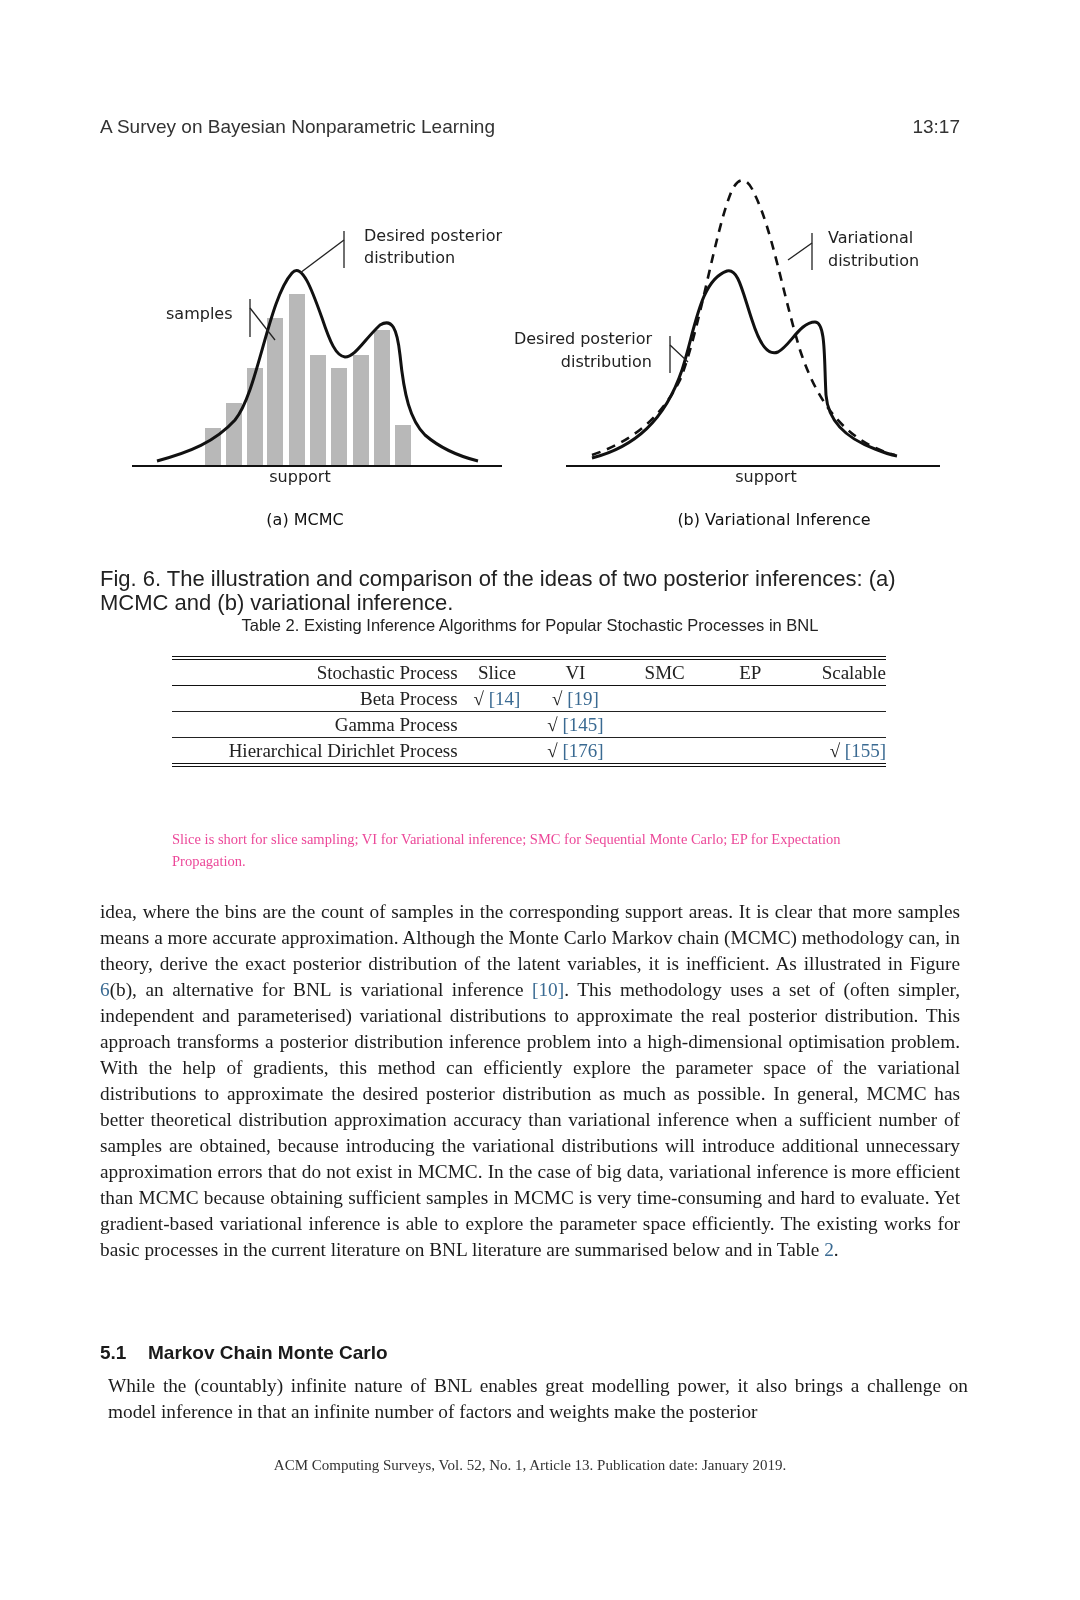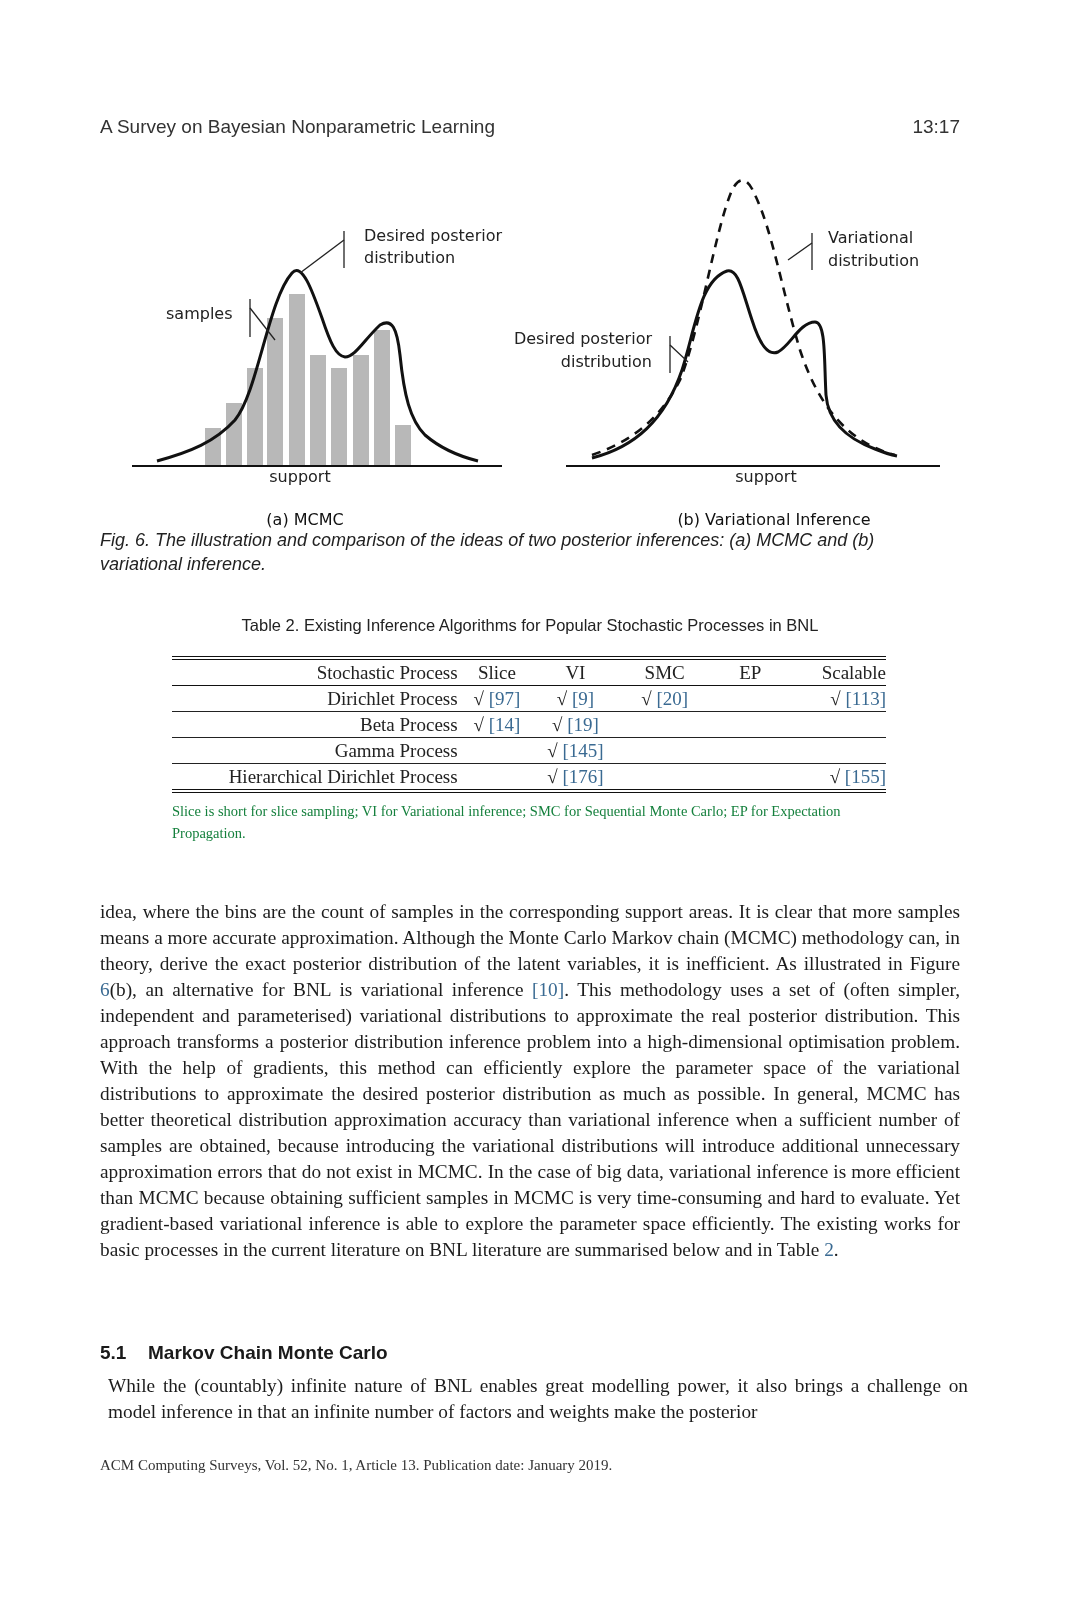--- a/index.html
+++ b/index.html
@@ -9,48 +9,48 @@
   .abs { position:absolute; }
 
   #running-head { left:100px; top:116px; width:860px; font-size:19px; color:#333; }
   #running-head .pg { position:absolute; right:0; top:0; }
 
   #figure { left:0; top:160px; width:1080px; height:380px; }
   #figure svg { position:absolute; left:0; top:0; }
   .fig-label { font-family:"DejaVu Sans", sans-serif; font-size:16px; fill:#222; }
   .sub-label { font-family:"DejaVu Sans", sans-serif; font-size:16px; fill:#111; }
 
-  #fig-caption { left:100px; top:528px; width:860px; font-size:18px; line-height:24px; color:#222;font-style:italic; }
+  #fig-caption { left:100px; top:567px; width:860px; font-size:22px; line-height:24px; color:#222; }
 
   #table-caption { left:100px; top:616px; width:860px; text-align:center; font-size:16.5px; color:#222; }
 
   #table-wrap { left:172px; top:656px; width:714px; }
   table.bnl { width:100%; border-collapse:collapse; font-family:"Liberation Serif","DejaVu Serif",serif; font-size:19px; color:#222; }
   table.bnl thead tr { border-top:4px double #111; }
   table.bnl th { font-weight:normal; text-align:center; padding:1px 0 0; height:24px; border-bottom:1.5px solid #111; }
   table.bnl th:first-child, table.bnl td:first-child { text-align:right; }
   table.bnl td { padding:0; height:25px; border-bottom:1px solid #222; text-align:center; white-space:nowrap; }
   table.bnl tbody tr:last-child td { border-bottom:4px double #111; }
   table.bnl th:last-child, table.bnl td:last-child { text-align:right; }
   .ref { color:#3a6a92; }
   .chk { color:#222; }
 
-  #table-note { left:172px; top:800px; width:716px; font-size:14.5px; line-height:22px; color:#15803d; }
+  #table-note { left:172px; top:828px; width:716px; font-size:14.5px; line-height:22px; color:#ec4899; }
 
   #body-text { left:100px; top:899px; width:860px; font-size:19.3px; line-height:26px; text-align:justify; color:#1c1c1c; }
   #body-text p { margin:0; }
   .link { color:#3a6a92; }
 
   #section-head { left:100px; top:1342px; font-size:19px; font-weight:bold; color:#1a1a1a; }
   #section-head .num { display:inline-block; width:48px; }
 
   #section-body { left:108px; top:1373px; width:860px; font-size:19.3px; line-height:26px; text-align:justify; color:#1c1c1c; }
   #section-body p { margin:0; }
 
-  #footer { left:100px; top:1457px; width:860px; text-align:left; font-size:15px; color:#333; }
+  #footer { left:100px; top:1457px; width:860px; text-align:center; font-size:15px; color:#333; }
 </style>
 </head>
 <body>
 
 <div id="running-head" class="abs sans">
   <span>A Survey on Bayesian Nonparametric Learning</span>
   <span class="pg">13:17</span>
 </div>
 
 <div id="figure" class="abs">
@@ -113,28 +113,20 @@
         <th style="width:40%">Stochastic Process</th>
         <th style="width:11%">Slice</th>
         <th style="width:11%">VI</th>
         <th style="width:14%">SMC</th>
         <th style="width:10%">EP</th>
         <th style="width:14%">Scalable</th>
       </tr>
     </thead>
     <tbody id="table-body">
         <tr>
-          <td>Dirichlet Process</td>
-          <td><span class="chk">√</span> <a class="ref">[97]</a></td>
-          <td><span class="chk">√</span> <a class="ref">[9]</a></td>
-          <td><span class="chk">√</span> <a class="ref">[20]</a></td>
-          <td></td>
-          <td><span class="chk">√</span> <a class="ref">[113]</a></td>
-        </tr>
-        <tr>
           <td>Beta Process</td>
           <td><span class="chk">√</span> <a class="ref">[14]</a></td>
           <td><span class="chk">√</span> <a class="ref">[19]</a></td>
           <td></td>
           <td></td>
           <td></td>
         </tr>
         <tr>
           <td>Gamma Process</td>
           <td></td>

